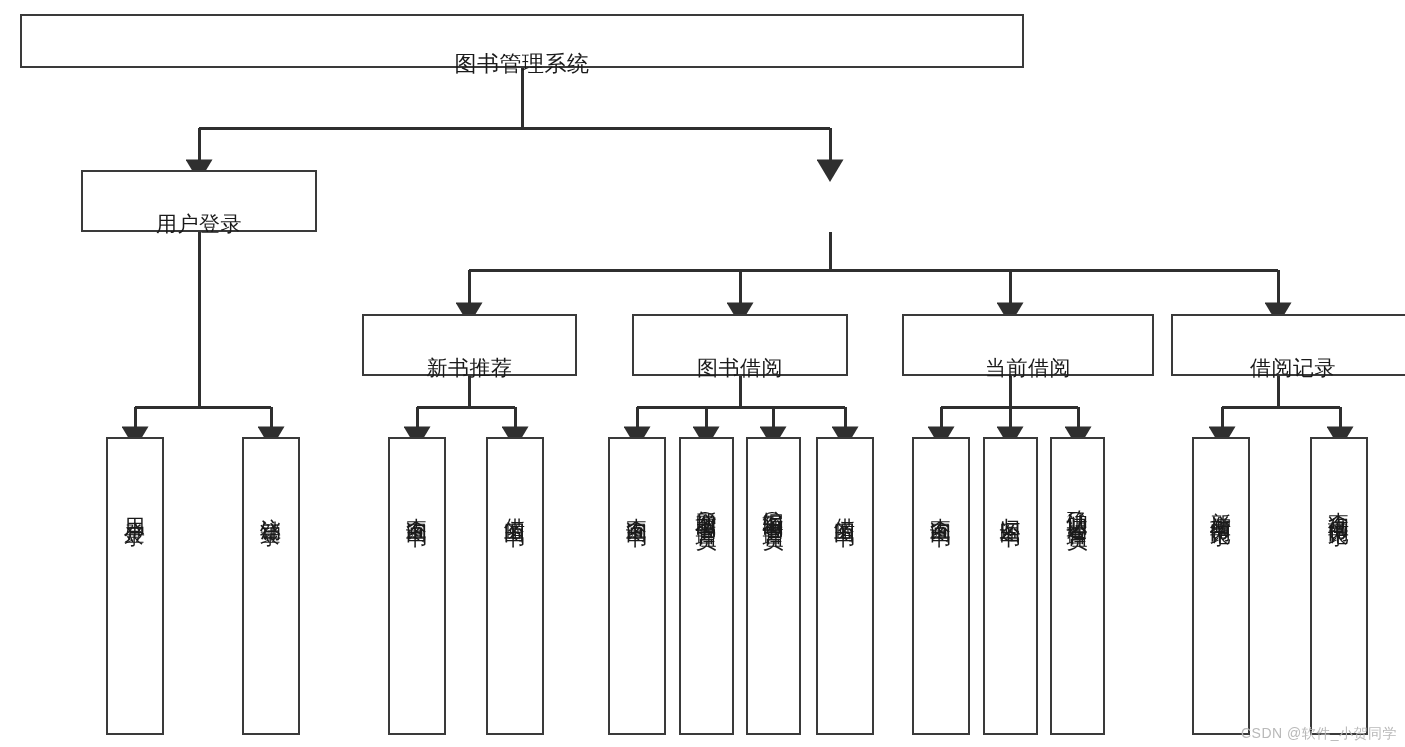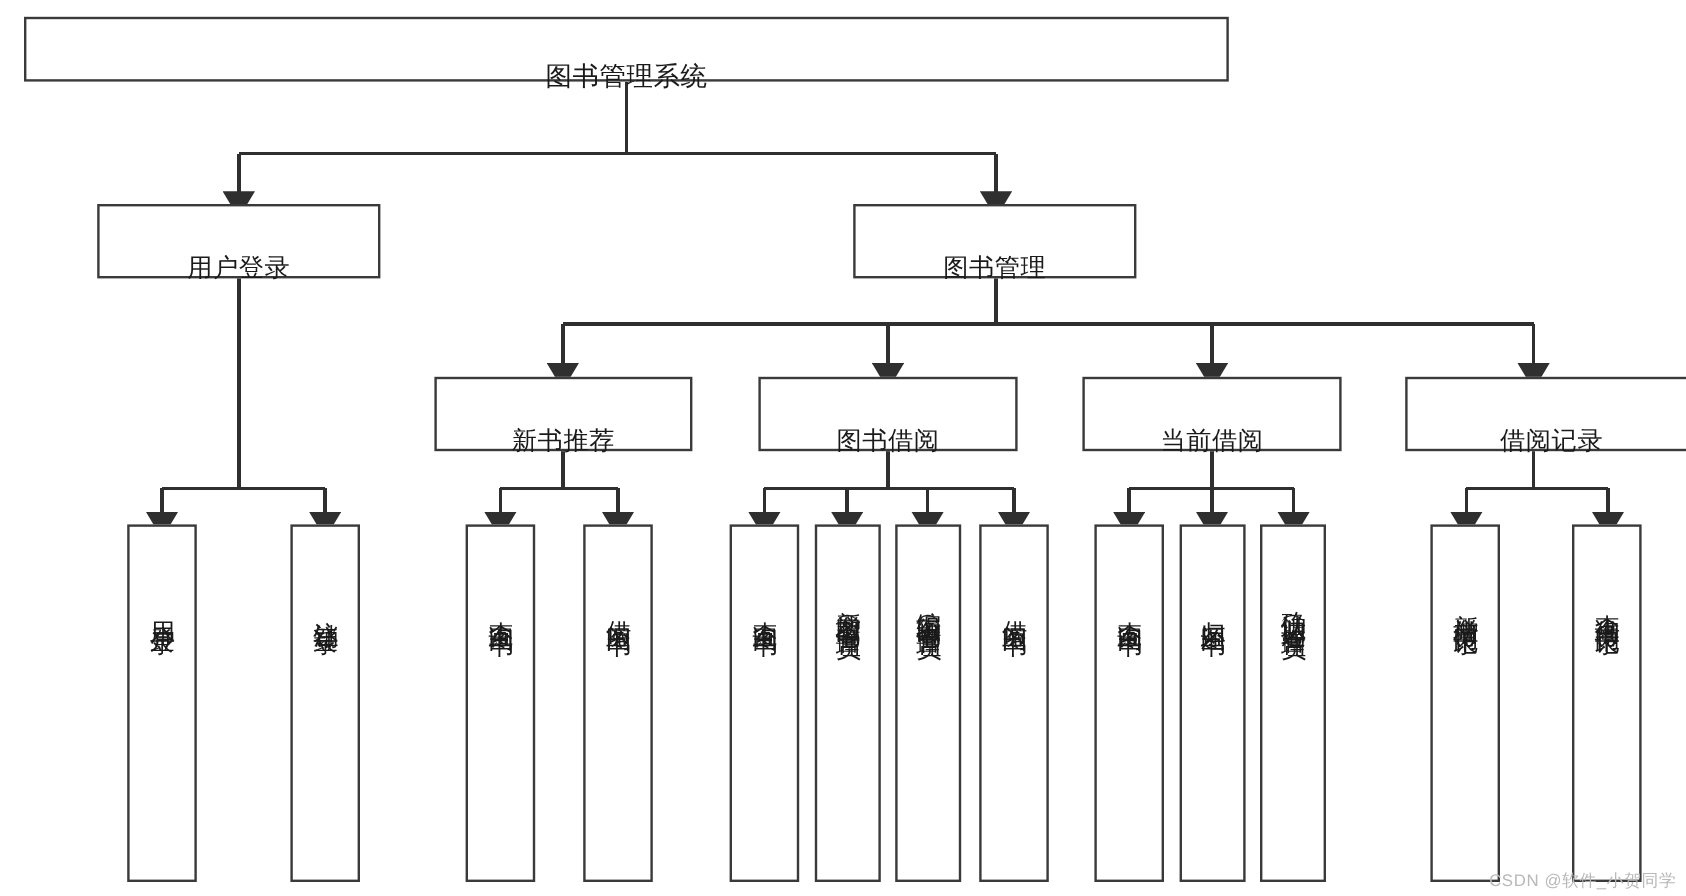--- a/index.html
+++ b/index.html
@@ -137,31 +137,28 @@
     </g>
   </svg>
 
   <div class="node root horizontal" style="left:20px; top:14px; width:1004px; height:54px;">
     <span class="node-label">图书管理系统</span>
   </div>
 
   <div class="node horizontal" style="left:81px; top:170px; width:236px; height:62px;">
     <span class="node-label">用户登录</span>
   </div>
-  <div class="node horizontal" style="left:711px; top:170px; width:236px; height:62px;">
-    <span class="node-label">图书管理</span>
-  </div>
 
   <div class="node horizontal" style="left:632px; top:314px; width:216px; height:62px;">
     <span class="node-label">图书借阅</span>
   </div>
   <div class="node horizontal" style="left:362px; top:314px; width:215px; height:62px;">
     <span class="node-label">新书推荐</span>
   </div>
-  <div class="node horizontal" style="left:902px; top:314px; width:216px; height:62px;">
+  <div class="node horizontal" style="left:902px; top:314px; width:252px; height:62px;">
     <span class="node-label">当前借阅</span>
   </div>
   <div class="node horizontal" style="left:1171px; top:314px; width:244px; height:62px;">
     <span class="node-label">借阅记录</span>
   </div>
 
   <div class="node vertical" style="left:106px; top:437px; width:58px; height:298px;">
     <span class="node-label">用户登录</span>
   </div>
   <div class="node vertical" style="left:242px; top:437px; width:58px; height:298px;">

